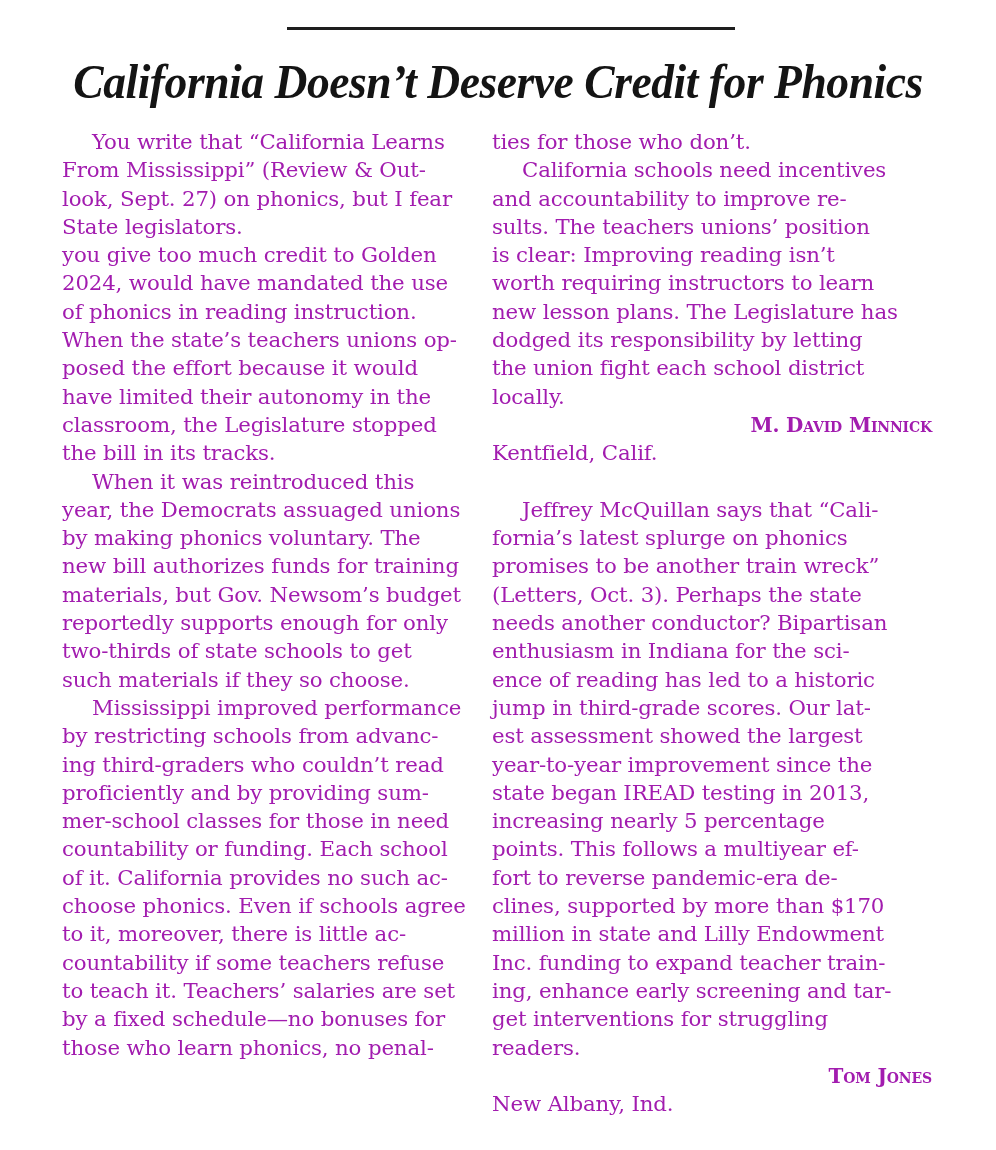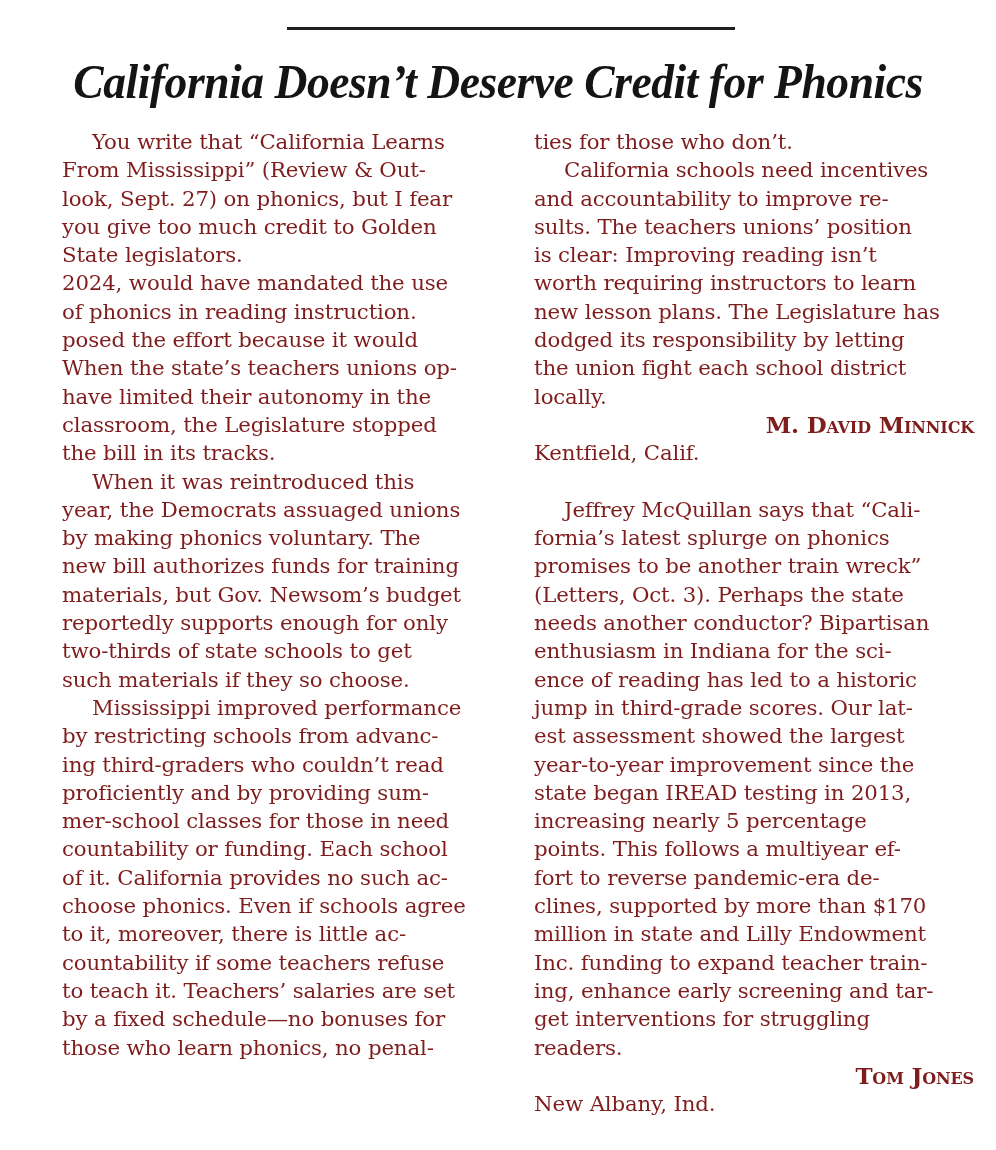--- a/index.html
+++ b/index.html
@@ -2,45 +2,45 @@
 <html><head>
   <meta charset="utf-8">
   <style>
     html, body { margin: 0; padding: 0; background: #ffffff; }
     body { width: 996px; height: 1150px; position: relative; overflow: hidden; color: #1c1c1c; }
     .rule { position: absolute; left: 287px; top: 27px; width: 448px; height: 3px; background: #1e1e1e; }
     .headline { position: absolute; left: 0; width: 996px; top: 52px; text-align: center;
       font-family: "Liberation Serif", "DejaVu Serif", serif; font-style: italic; font-weight: bold;
       font-size: 49px; line-height: 60px; letter-spacing: -0.5px; color: #141414; transform: scaleX(0.93); transform-origin: center; margin: 0; }
     .col { position: absolute; top: 128px; width: 440px;
-      font-family: "DejaVu Serif", "Liberation Serif", serif; font-size: 21.3px; line-height: 28.3px; color: #7f1d1d; letter-spacing: -0.15px; }
+      font-family: "DejaVu Serif", "Liberation Serif", serif; font-size: 21.3px; line-height: 28.3px; color: #a21caf; letter-spacing: -0.15px; }
     .col-left { left: 62px; }
-    .col-right { left: 534px; width: 440px; }
+    .col-right { left: 492px; width: 440px; }
     .line { display: block; white-space: pre; height: 28.3px; }
     .indent { padding-left: 30px; }
-    .sig-name { display: block; text-align: right; font-weight: bold; font-variant: small-caps; font-size: 23px; line-height: 28.3px; }
+    .sig-name { display: block; text-align: right; font-weight: bold; font-variant: small-caps; font-size: 20px; line-height: 28.3px; }
     .sig-loc { display: block; text-align: left; line-height: 28.3px; }
     .gap { display: block; height: 28.3px; }
   </style>
 </head>
 <body>
 
 <div class="rule"></div>
 <h1 class="headline">California Doesn’t Deserve Credit for Phonics</h1>
 
 <div class="col col-left" id="colL">
     <span class="line indent">You write that “California Learns</span>
     <span class="line">From Mississippi” (Review &amp; Out-</span>
     <span class="line">look, Sept. 27) on phonics, but I fear</span>
+    <span class="line">State legislators.</span>
     <span class="line">you give too much credit to Golden</span>
-    <span class="line">State legislators.</span>
     <span class="line">2024, would have mandated the use</span>
     <span class="line">of phonics in reading instruction.</span>
+    <span class="line">When the state’s teachers unions op-</span>
     <span class="line">posed the effort because it would</span>
-    <span class="line">When the state’s teachers unions op-</span>
     <span class="line">have limited their autonomy in the</span>
     <span class="line">classroom, the Legislature stopped</span>
     <span class="line">the bill in its tracks.</span>
     <span class="line indent">When it was reintroduced this</span>
     <span class="line">year, the Democrats assuaged unions</span>
     <span class="line">by making phonics voluntary. The</span>
     <span class="line">new bill authorizes funds for training</span>
     <span class="line">materials, but Gov. Newsom’s budget</span>
     <span class="line">reportedly supports enough for only</span>
     <span class="line">two-thirds of state schools to get</span>

